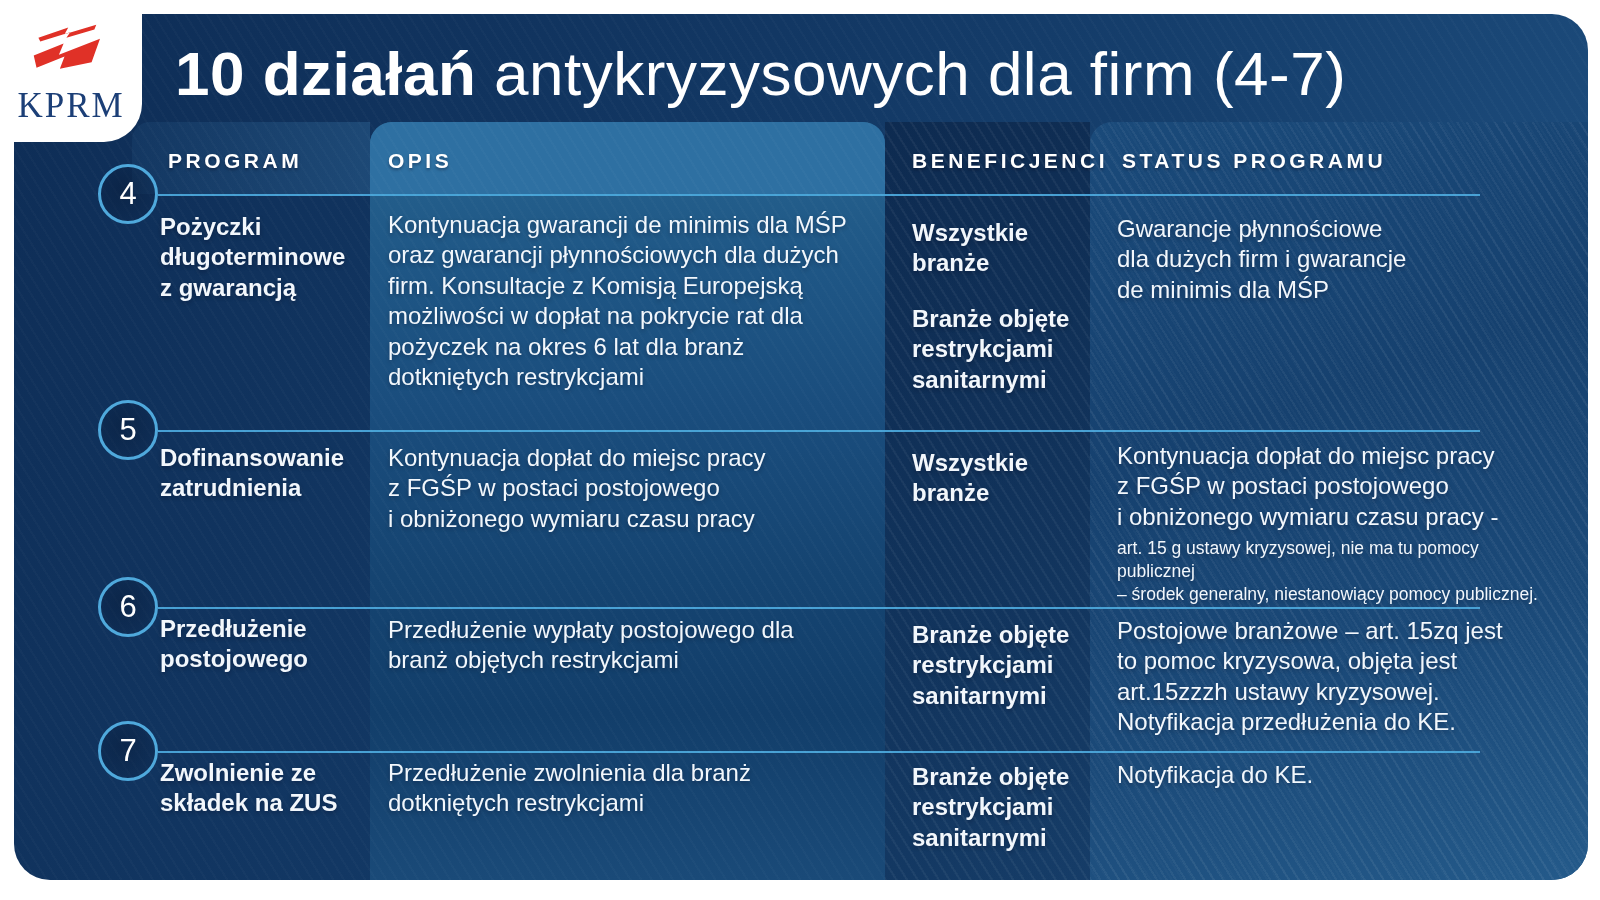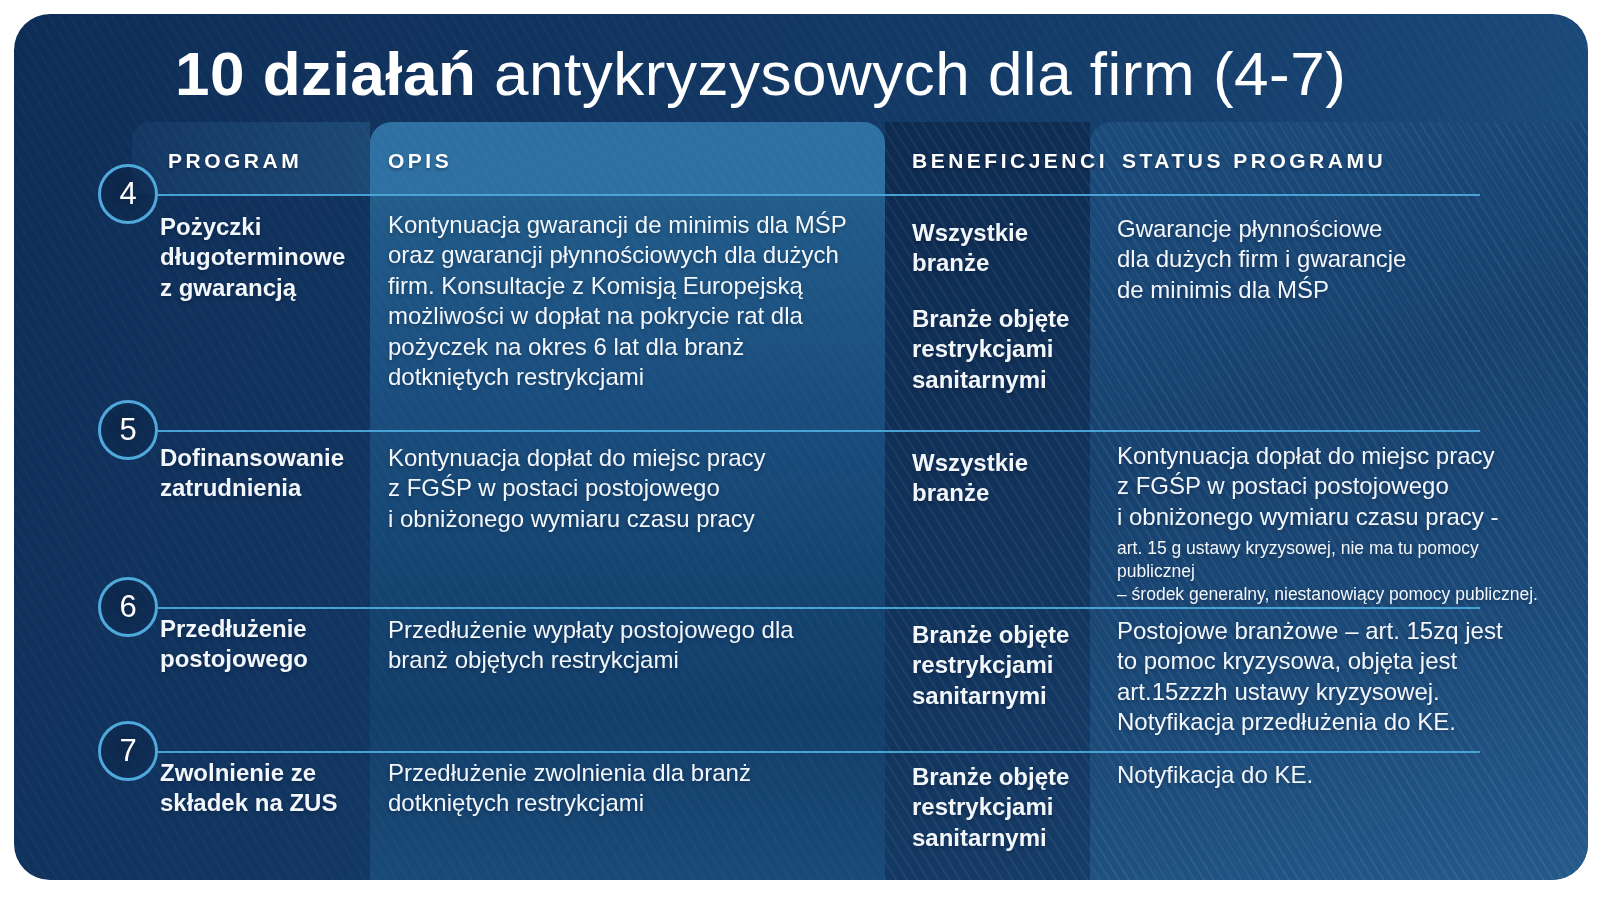--- a/index.html
+++ b/index.html
@@ -129,14 +129,21 @@
     <div class="cell bold" style="left:146px;top:744px;width:220px;">Zwolnienie ze
 składek na ZUS</div>
     <div class="cell" style="left:374px;top:744px;width:470px;">Przedłużenie zwolnienia dla branż
 dotkniętych restrykcjami</div>
     <div class="cell bold" style="left:898px;top:748px;width:180px;">Branże objęte
 restrykcjami
 sanitarnymi</div>
     <div class="cell" style="left:1103px;top:746px;width:420px;">Notyfikacja do KE.</div>
   </div>
 
+  <div class="logo-box">
+    <svg class="logo-flag" viewBox="0 0 100 60">
+      <polygon points="14,17 46,6 42,13 76,3 74,8 44,17 48,11 16,21" fill="#e03127"></polygon>
+      <polygon points="9,36 41,23 36,35 80,18 71,43 37,50 42,37 12,49" fill="#e03127"></polygon>
+    </svg>
+    <div class="logo-text">KPRM</div>
+  </div>
 
 </div>
 
 </body></html>

